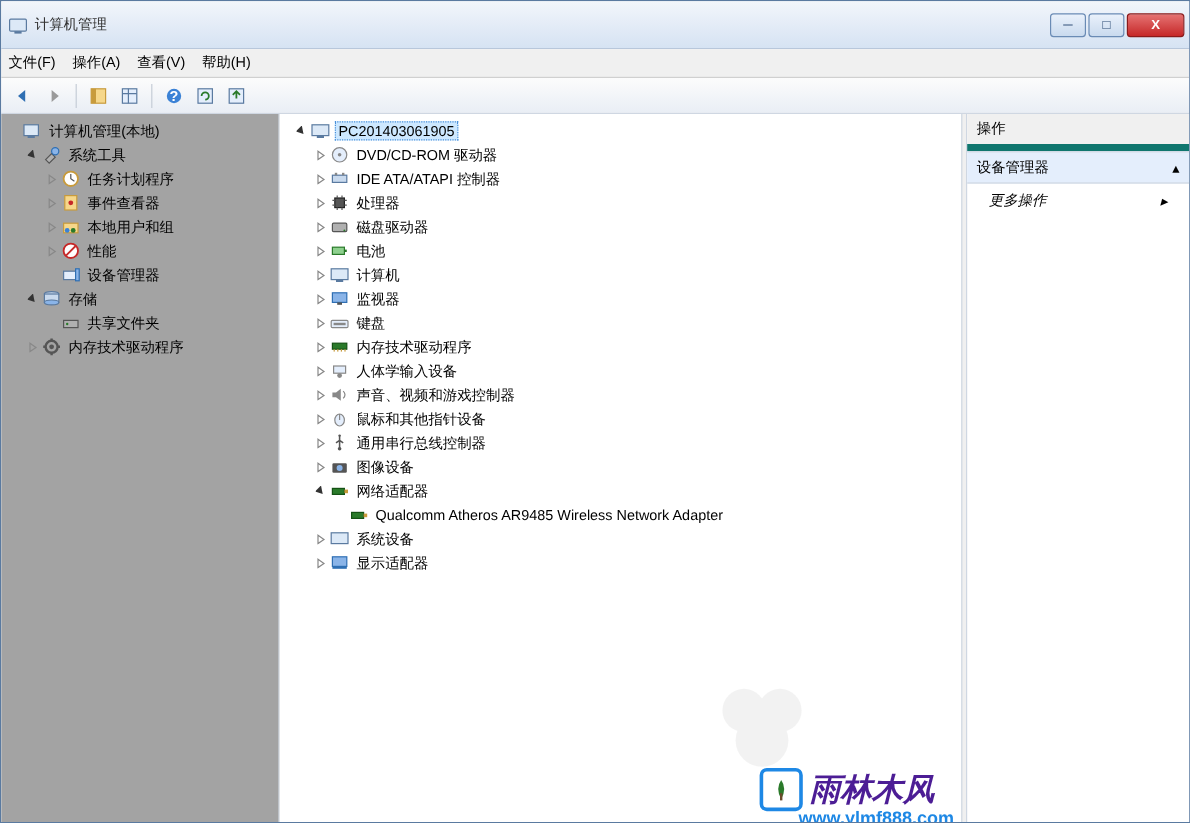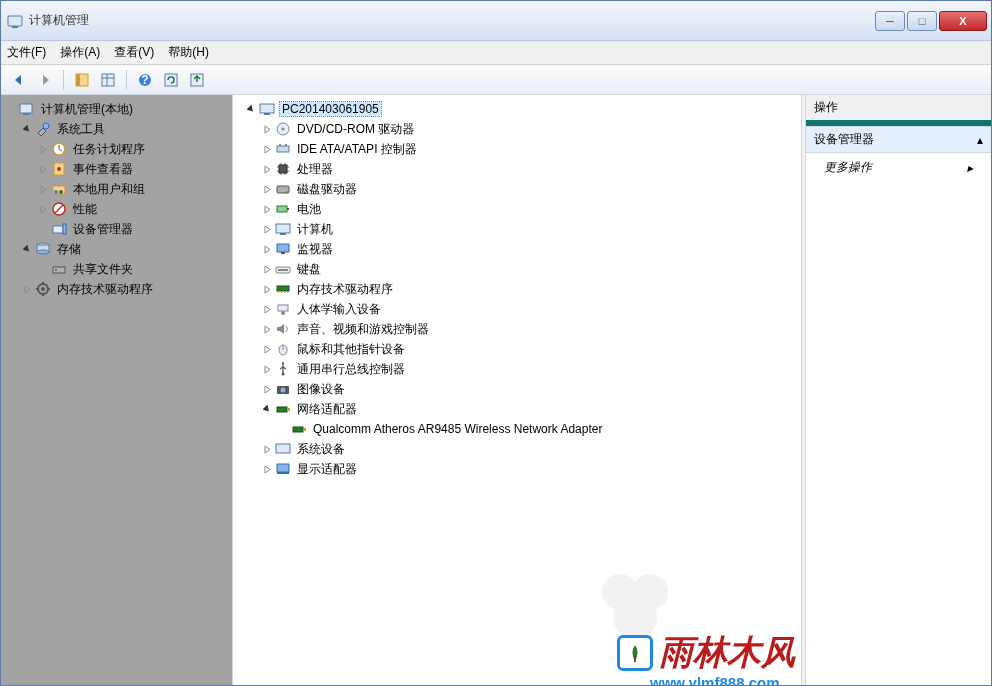--- a/index.html
+++ b/index.html
@@ -43,21 +43,21 @@
 
 
 .actions-header { background: #f0f0f0; border-bottom: 6px solid #0f766e; padding: 4px 8px; }
 .actions-title-row { background: #e4eefc; border-top: 1px solid #cfd7e2; border-bottom: 1px solid #cfd7e2; padding: 4px 8px; display: flex; justify-content: space-between; align-items: center; }
 .actions-link { padding: 6px 18px; display: flex; justify-content: space-between; align-items: center; cursor: default; font-style: italic; }
 
 
 .watermark { position: absolute; right: 10px; bottom: 6px; text-align: left; }
 .watermark .logo-row { display: flex; align-items: center; gap: 6px; }
 .wm-badge { width: 36px; height: 36px; border: 3px solid #1e88e5; border-radius: 6px; display: flex; align-items: center; justify-content: center; background: #fff; }
-.wm-text { font-size: 34px; font-weight: bold; color: #b91c1c; font-style: italic; }
+.wm-text { font-size: 26px; font-weight: bold; color: #4c1d95; font-style: italic; }
 .wm-url { font-size: 15px; font-weight: bold; color: #1e88e5; margin-top: -2px; margin-left: 33px; }
 .bg-logo { position: absolute; right: 120px; bottom: 50px; opacity: 0.1; }
 .vdiv { position:absolute; right:0; top:0; bottom:0; width:4px; background:#f0f0f0; border-left:1px solid #cfd7e2;}
 
 
 svg { display: block; }
 </style>
 </head>
 <body>
 

